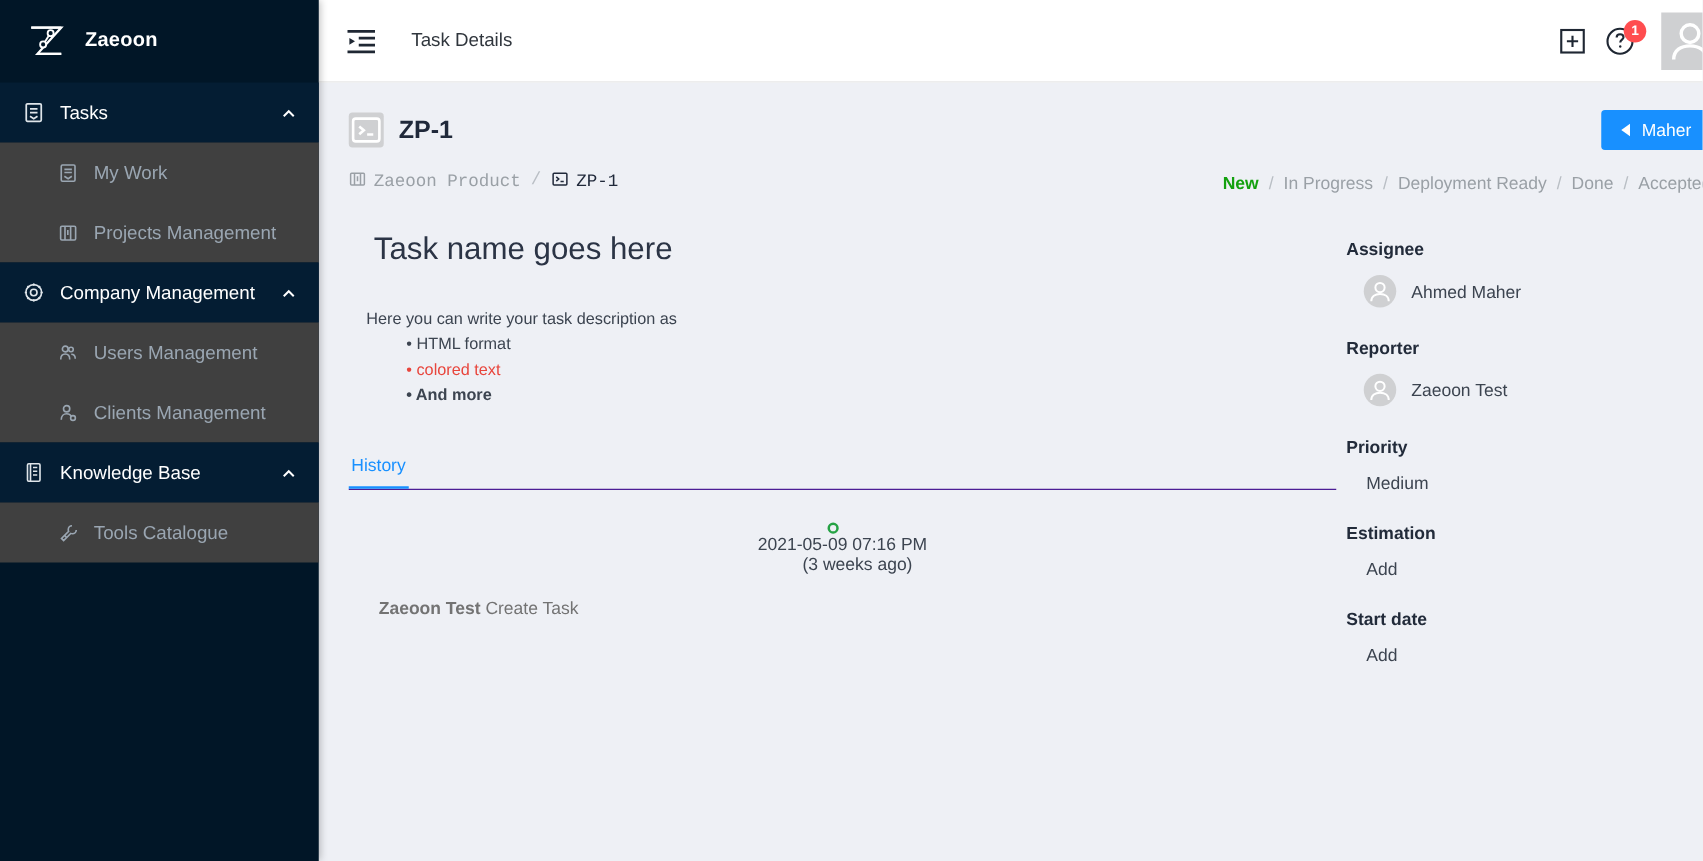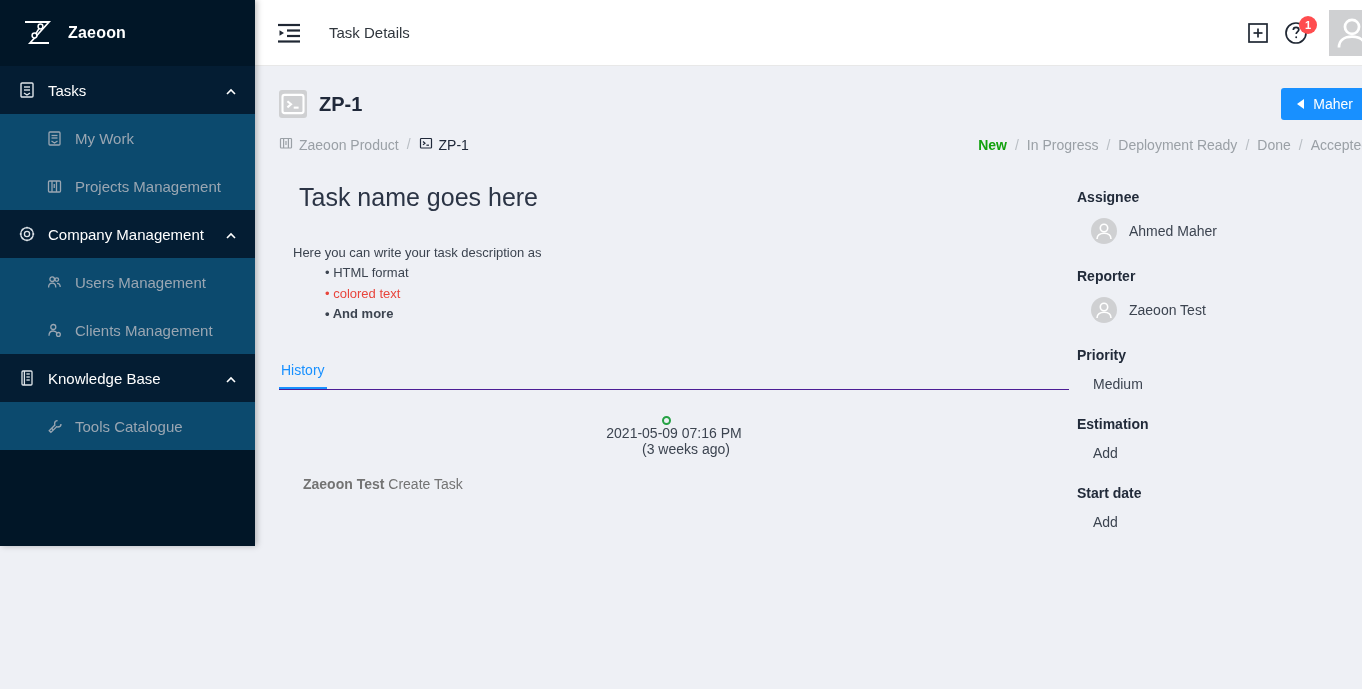--- a/index.html
+++ b/index.html
@@ -6,21 +6,21 @@
   html, body {
     width: 1362px; height: 689px;
     font-family: "Liberation Sans", sans-serif;
     background: #eef0f5;
     overflow: hidden;
   }
   .app { display: flex; width: 1362px; height: 689px; }
 
   
   .sidebar {
-    width: 255px; height: 546px;
+    width: 255px; height: 689px;
     background: #011627;
     flex: 0 0 255px;
     position: relative;
     box-shadow: 2px 0 6px rgba(0,0,0,0.25);
     z-index: 5;
   }
   .brand {
     height: 66px; display: flex; align-items: center; gap: 14px;
     padding-left: 20px;
   }
@@ -31,21 +31,21 @@
     display: flex; align-items: center;
     height: 48px; padding: 0 18px 0 18px;
     background: #041d33;
     color: #ffffff; font-size: 15px;
     cursor: pointer;
   }
   .nav-section .ico { width: 18px; height: 18px; margin-right: 12px; flex:0 0 18px; display:block; }
   .nav-section .lbl { flex: 1; }
   .nav-section .chev { width: 12px; height: 12px; display:block; }
 
-  .sub-group { background: #0c4a6e; }
+  .sub-group { background: #404040; }
   .nav-sub {
     display: flex; align-items: center;
     height: 48px; padding-left: 46px;
     color: #9aa6b2; font-size: 15px; cursor: pointer;
   }
   .nav-sub .ico { width: 17px; height: 17px; margin-right: 12px; flex:0 0 17px; display:block; }
 
   
   .content { flex: 1; height: 689px; display: flex; flex-direction: column; background: #eef0f5; }
   .topbar {
@@ -83,21 +83,21 @@
     border-radius: 3px; height: 32px; padding: 0 16px;
     font-size: 14px; font-family: inherit; cursor: pointer;
     display: flex; align-items: center; gap: 9px;
   }
   .back-tri {
     width: 0; height: 0; border-top: 5px solid transparent;
     border-bottom: 5px solid transparent; border-right: 7px solid #fff;
   }
 
   .row2 { display: flex; align-items: center; padding: 16px 24px 0 24px; }
-  .crumbs { display: flex; font-size: 14px; gap: 8px; }
+  .crumbs { display: flex; font-size: 14px; gap: 8px; font-family: Liberation Mono, monospace; }
   .crumb { display: flex; align-items: center; gap: 6px; cursor: pointer; }
   .crumb.muted { color: #9aa0a6; }
   .crumb.current { color: #20293a; }
   .crumb-sep { color: #b9bec4; }
 
   .statuses { margin-left: auto; display: flex; align-items: center; gap: 8px; font-size: 14px; }
   .status { color: #9aa0a6; cursor: pointer; }
   .status.active { color: #13a10e; font-weight: bold; }
   .status-sep { color: #b9bec4; }
 

